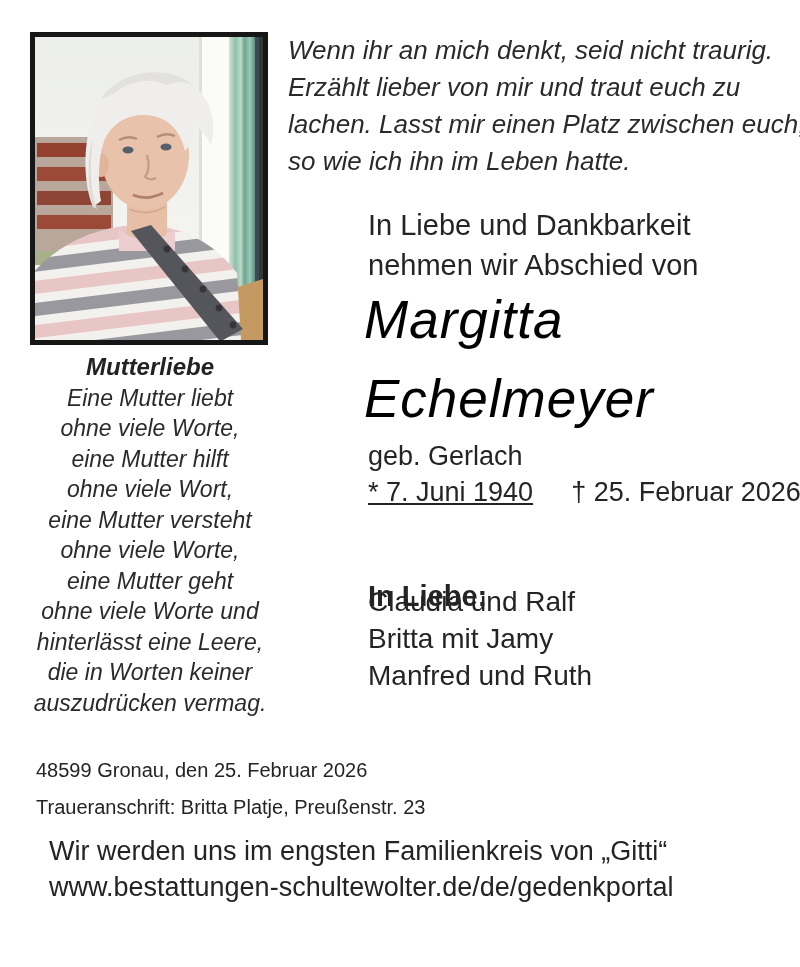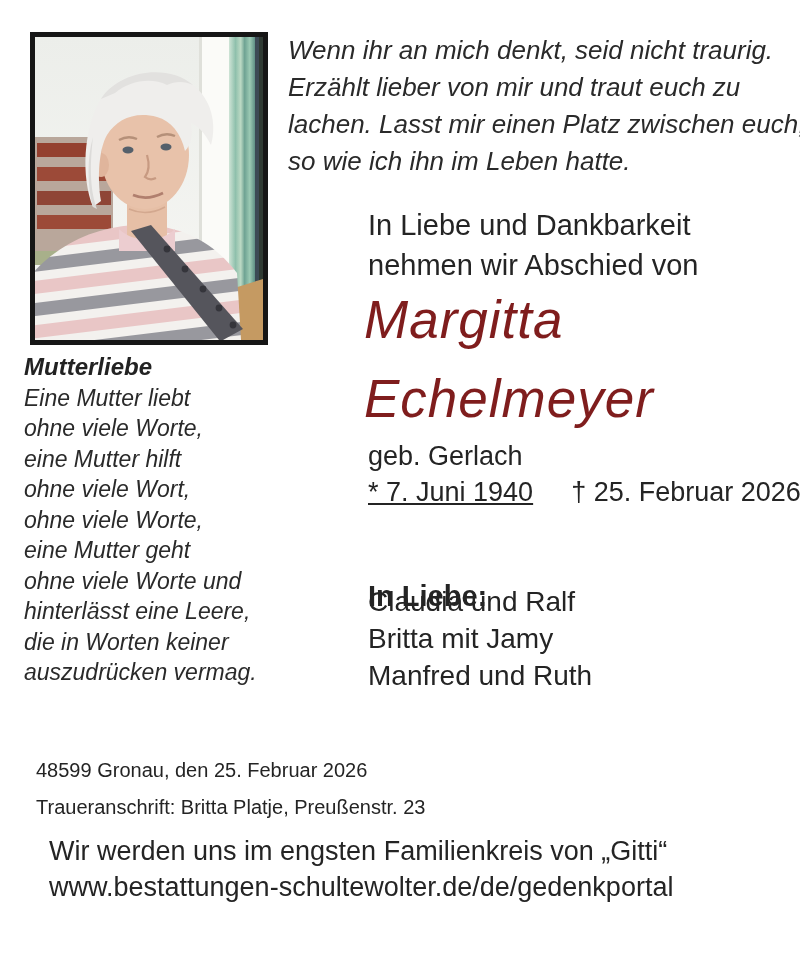--- a/index.html
+++ b/index.html
@@ -32,21 +32,21 @@
   .intro{
     position:absolute;left:368px;top:205px;
     font-size:29px;line-height:40px;
     white-space:nowrap;
   }
   .name-block{
     position:absolute;left:364px;top:280px;
     font-style:italic;
     font-size:53px;line-height:79px;
     letter-spacing:1px;
-    color:#7f1d1d;
+    color:#000000;
     white-space:nowrap;
   }
   .maiden-name{
     position:absolute;left:368px;top:441px;
     font-size:27px;white-space:nowrap;
   }
   .dates{
     position:absolute;left:368px;top:477px;
     font-size:27px;white-space:nowrap;
   }
@@ -56,21 +56,21 @@
     font-size:29px;font-weight:bold;white-space:nowrap;margin-top:44px;
   }
   .family-names{
     position:absolute;left:368px;top:583px;
     font-size:28px;line-height:37px;white-space:nowrap;
   }
   
   .left-poem{
     position:absolute;left:24px;top:352px;
     width:252px;
-    text-align:left;
+    text-align:center;
     font-style:italic;
     font-size:23px;line-height:30.5px;
     color:#2a2a2a;
   }
   .left-poem .poem-title{
     font-weight:bold;
     font-size:24px;
     color:#222222;
   }
   
@@ -192,20 +192,21 @@
     <div>Britta mit Jamy</div>
     <div>Manfred und Ruth</div>
   </div>
 
   <div class="left-poem">
     <div class="poem-title">Mutterliebe</div>
     <div>Eine Mutter liebt</div>
     <div>ohne viele Worte,</div>
     <div>eine Mutter hilft</div>
     <div>ohne viele Wort,</div>
+    <div>eine Mutter versteht</div>
     <div>ohne viele Worte,</div>
     <div>eine Mutter geht</div>
     <div>ohne viele Worte und</div>
     <div>hinterlässt eine Leere,</div>
     <div>die in Worten keiner</div>
     <div>auszudrücken vermag.</div>
   </div>
 
   <div class="footer-block-1">
     <div>48599 Gronau, den 25. Februar 2026</div>

